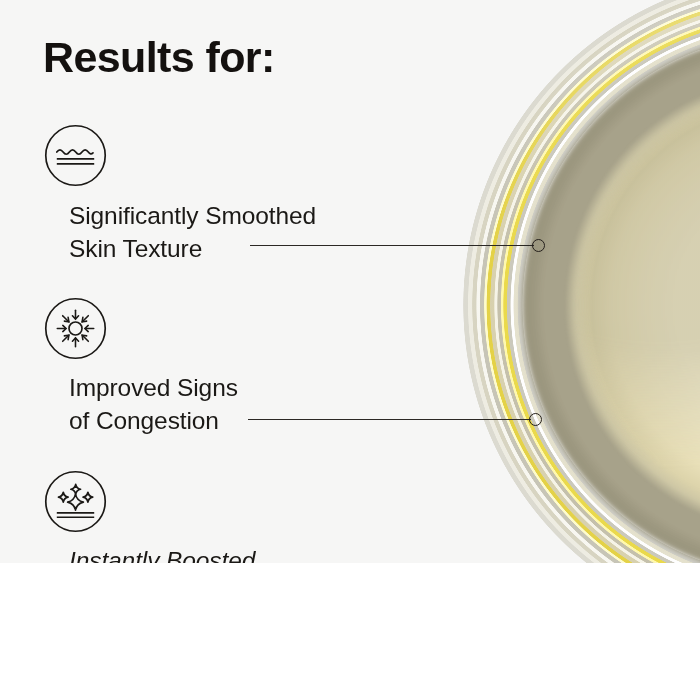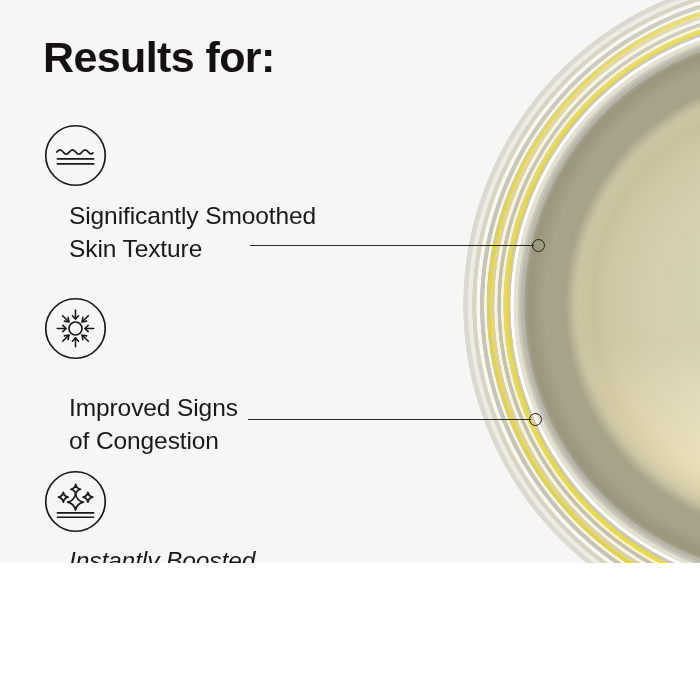--- a/index.html
+++ b/index.html
@@ -243,21 +243,21 @@
         <path d="M39.5 20.7 L38.7 25.3 L43.3 24.5" fill="none"></path>
 
         <line x1="19" y1="45" x2="25.1" y2="38.9"></line>
         <path d="M24.5 43.3 L25.3 38.7 L20.7 39.5" fill="none"></path>
 
         <line x1="45" y1="45" x2="38.9" y2="38.9"></line>
         <path d="M43.3 39.5 L38.7 38.7 L39.5 43.3" fill="none"></path>
       </g>
     </svg>
   </div>
-  <div class="benefit-label" style="top:392px;">Improved Signs
+  <div class="benefit-label" style="top:372px;">Improved Signs
 of Congestion</div>
 
   <div class="benefit" style="top:470px;">
     <svg class="benefit-icon" viewBox="0 0 64 64" fill="none">
       <circle cx="32" cy="32" r="30.2" stroke="#1b1916" stroke-width="1.7"></circle>
       <g stroke="#1b1916" stroke-width="1.7" stroke-linejoin="round" fill="none">
 
         <path d="M32 24.5 C33 29.4 35.2 31.6 40 32.6 C35.2 33.6 33 35.8 32 40.7 C31 35.8 28.8 33.6 24 32.6 C28.8 31.6 31 29.4 32 24.5 Z"></path>
 
         <path d="M32.2 14.6 C32.8 17.7 34.1 19.0 37.1 19.6 C34.1 20.2 32.8 21.5 32.2 24.6 C31.6 21.5 30.3 20.2 27.3 19.6 C30.3 19.0 31.6 17.7 32.2 14.6 Z"></path>

